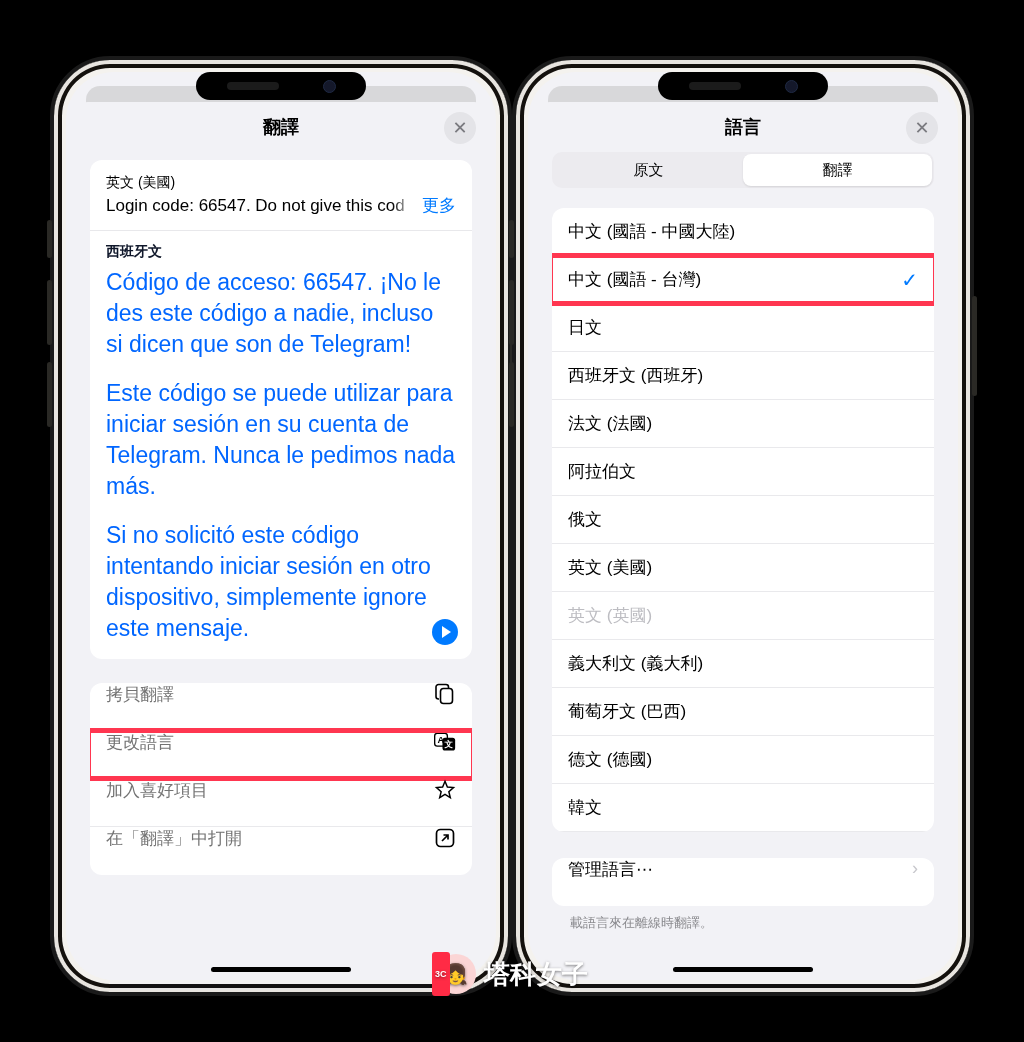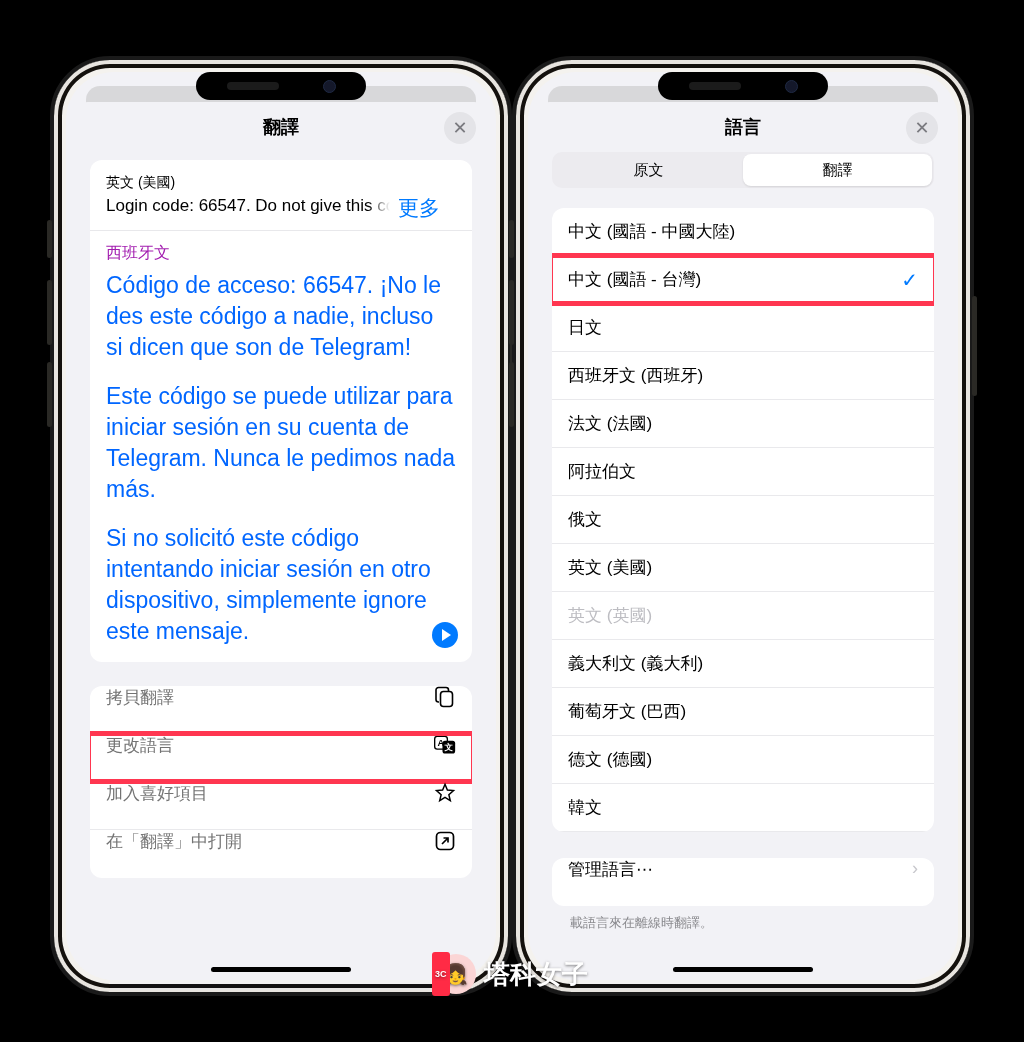--- a/index.html
+++ b/index.html
@@ -37,25 +37,25 @@
 .close-btn { position:absolute; right:12px; top:10px; width:32px; height:32px;
   border-radius:50%; background:#e4e4e8; display:flex; align-items:center; justify-content:center;
   font-size:18px; color:#7a7a7f; font-weight:500; cursor:pointer; }
 
 .sheet-body { flex:1; overflow:auto; padding:8px 16px; }
 
 .card { background:#fff; border-radius:12px; padding:14px 16px 14px; margin-bottom:24px; position:relative; }
 
 .source-label { font-size:14px; color:#000; margin-bottom:4px; }
 .source-text { font-size:17px; color:#000; white-space:nowrap; overflow:hidden; }
-.more-link { color:#007aff; font-size:21px; cursor:pointer; background:linear-gradient(90deg, rgba(255,255,255,0), #fff 22px); position:absolute; right:32px; top:34px; padding-left:30px; }
+.more-link { color:#007aff; font-size:17px; cursor:pointer; background:linear-gradient(90deg, rgba(255,255,255,0), #fff 22px); position:absolute; right:16px; top:34px; padding-left:30px; }
 
 .divider { height:1px; background:#e8e8eb; margin:14px -16px 12px; }
 
-.target-label { font-size:16px; color:#a21caf; margin-bottom:6px; }
+.target-label { font-size:14px; color:#0f172a; margin-bottom:6px;font-weight:bold; }
 .target-text { font-size:23px; color:#0066ff; line-height:1.35; }
 .target-text p { margin-bottom:18px; }
 
 .play-btn { position:absolute; right:14px; bottom:14px; width:26px; height:26px; border-radius:50%;
   background:#007aff; display:flex; align-items:center; justify-content:center; cursor:pointer; }
 .play-btn::before { content:""; border-left:9px solid #fff; border-top:6px solid transparent; border-bottom:6px solid transparent; margin-left:2px; }
 
 .action-list { background:#fff; border-radius:12px; overflow:hidden; }
 .action-item { height:48px; display:flex; align-items:flex-start; justify-content:space-between;
   padding:0 16px; font-size:17px; color:#737373; cursor:pointer; border-bottom:1px solid #e9e9ec; position:relative; }

